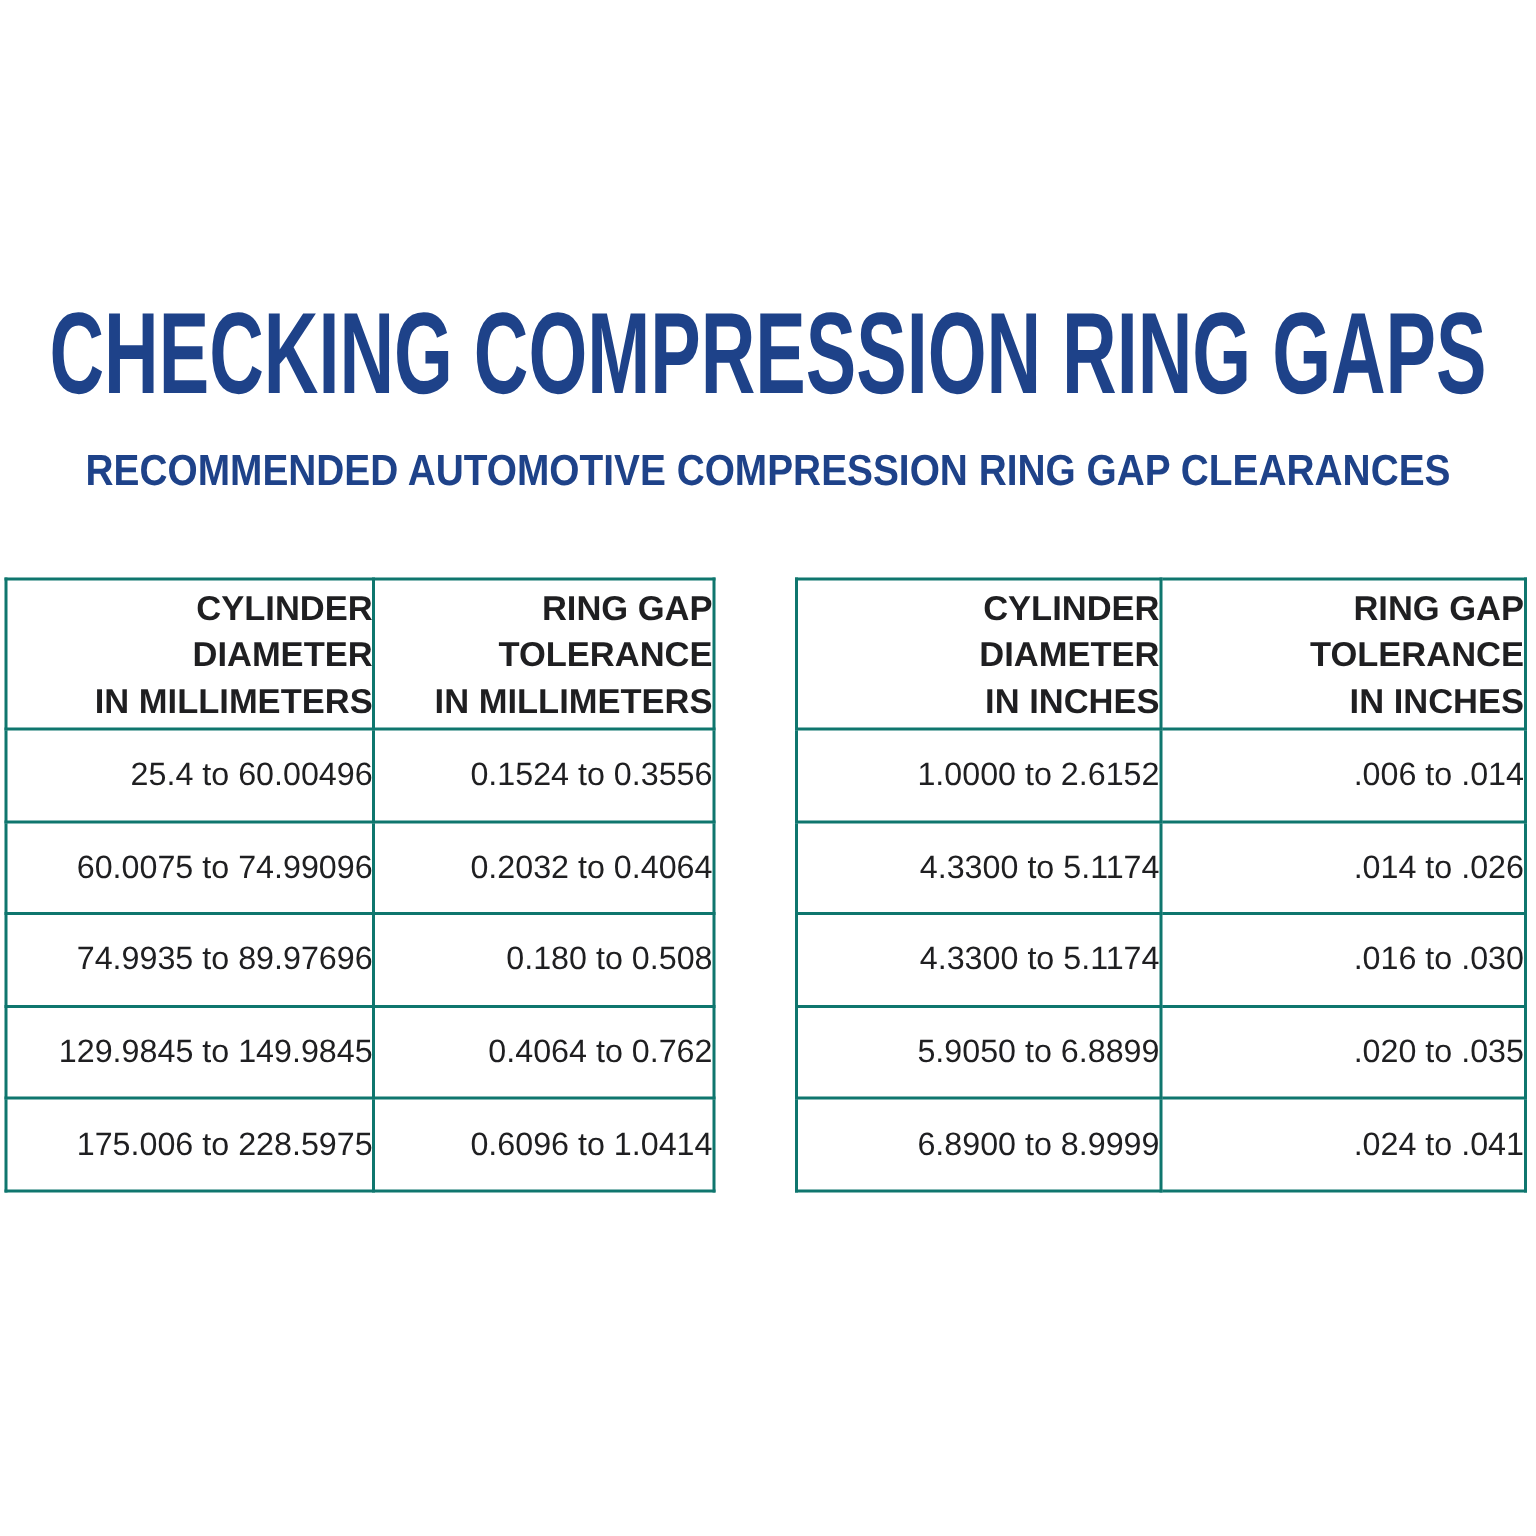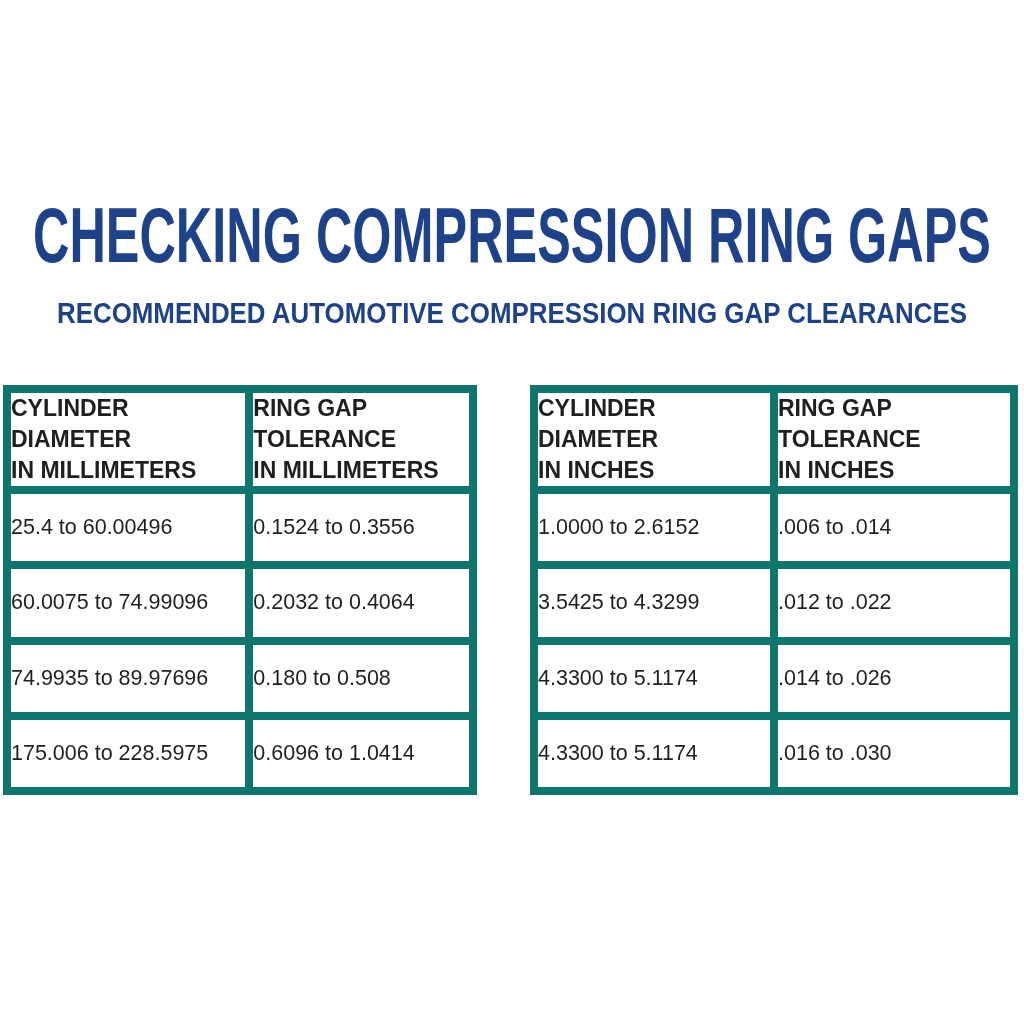--- a/index.html
+++ b/index.html
@@ -33,22 +33,22 @@
     position: absolute;
     top: 385px;
     height: 410px;
     border-collapse: collapse;
     table-layout: fixed;
     background: #ffffff;
   }
   #table-mm { left: 3px;  width: 474px; }
   #table-in { left: 530px; width: 488px; }
   .spec-table th, .spec-table td {
-    border: 8px solid #0f766e;
-    text-align: left;
+    border: 2px solid #0f766e;
+    text-align: right;
     vertical-align: middle;
     color: #1f1f21;
     padding: 0;
   }
   .spec-table thead tr { height: 100px; }
   .spec-table th {
     font-size: 23px;
     font-weight: bold;
     line-height: 31px;
     white-space: pre-line;
@@ -98,20 +98,24 @@
       </tr>
       <tr>
         <td>60.0075 to 74.99096</td>
         <td>0.2032 to 0.4064</td>
       </tr>
       <tr>
         <td>74.9935 to 89.97696</td>
         <td>0.180 to 0.508</td>
       </tr>
       <tr>
+        <td>129.9845 to 149.9845</td>
+        <td>0.4064 to 0.762</td>
+      </tr>
+      <tr>
         <td>175.006 to 228.5975</td>
         <td>0.6096 to 1.0414</td>
       </tr>
     </tbody>
   </table>
 
   <table id="table-in" class="spec-table">
     <colgroup>
         <col class="c1">
         <col class="c2">
@@ -125,27 +129,31 @@
 TOLERANCE
 IN INCHES</th>
       </tr>
     </thead>
     <tbody>
       <tr>
         <td>1.0000 to 2.6152</td>
         <td>.006 to .014</td>
       </tr>
       <tr>
-        <td>3.5425 to 4.3299</td>
-        <td>.012 to .022</td>
-      </tr>
-      <tr>
         <td>4.3300 to 5.1174</td>
         <td>.014 to .026</td>
       </tr>
       <tr>
         <td>4.3300 to 5.1174</td>
         <td>.016 to .030</td>
       </tr>
+      <tr>
+        <td>5.9050 to 6.8899</td>
+        <td>.020 to .035</td>
+      </tr>
+      <tr>
+        <td>6.8900 to 8.9999</td>
+        <td>.024 to .041</td>
+      </tr>
     </tbody>
   </table>
 
 </div>
 
 </body></html>

